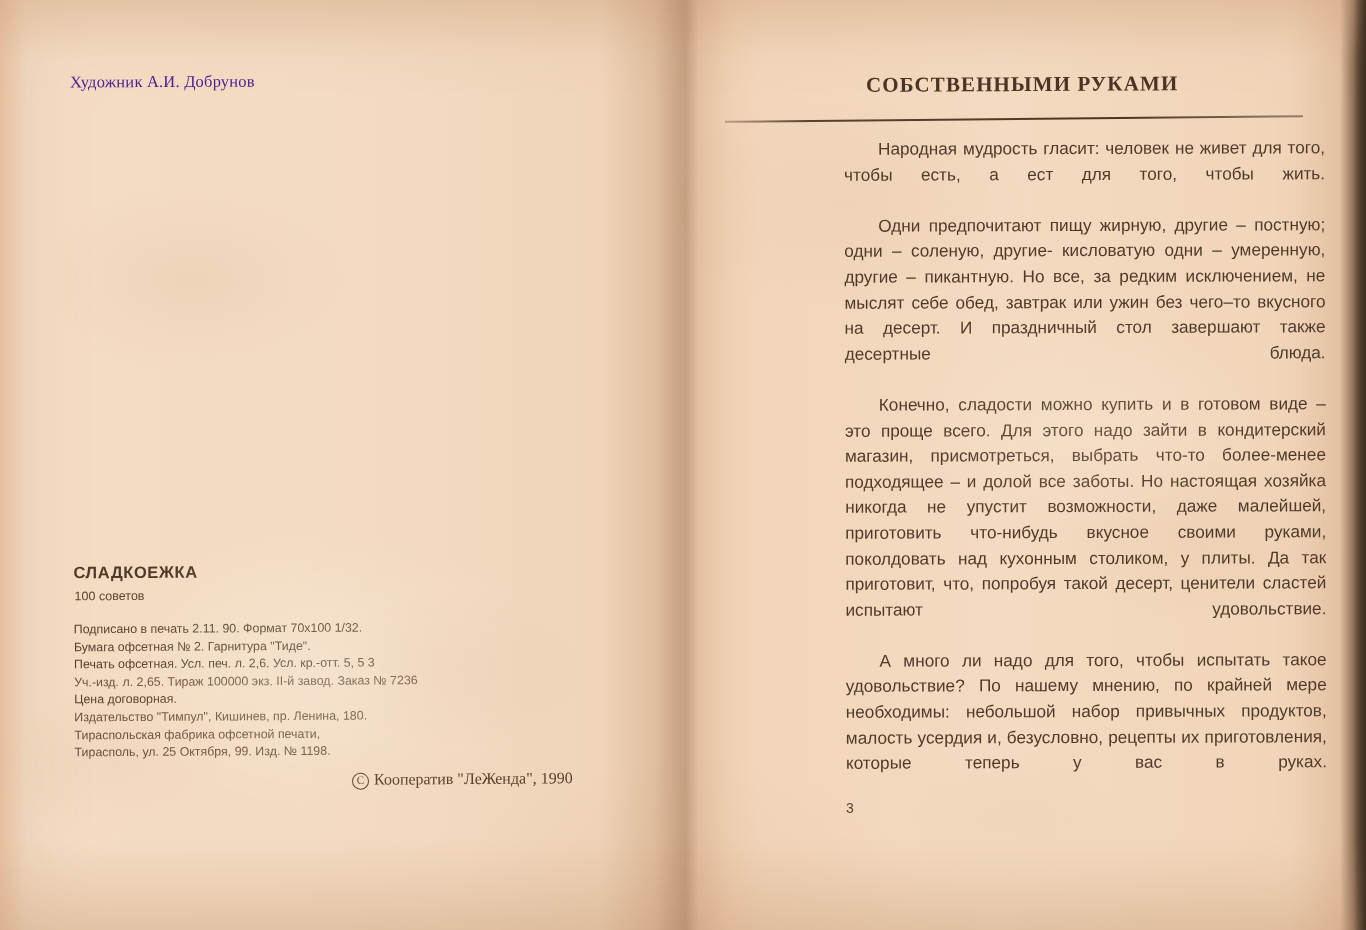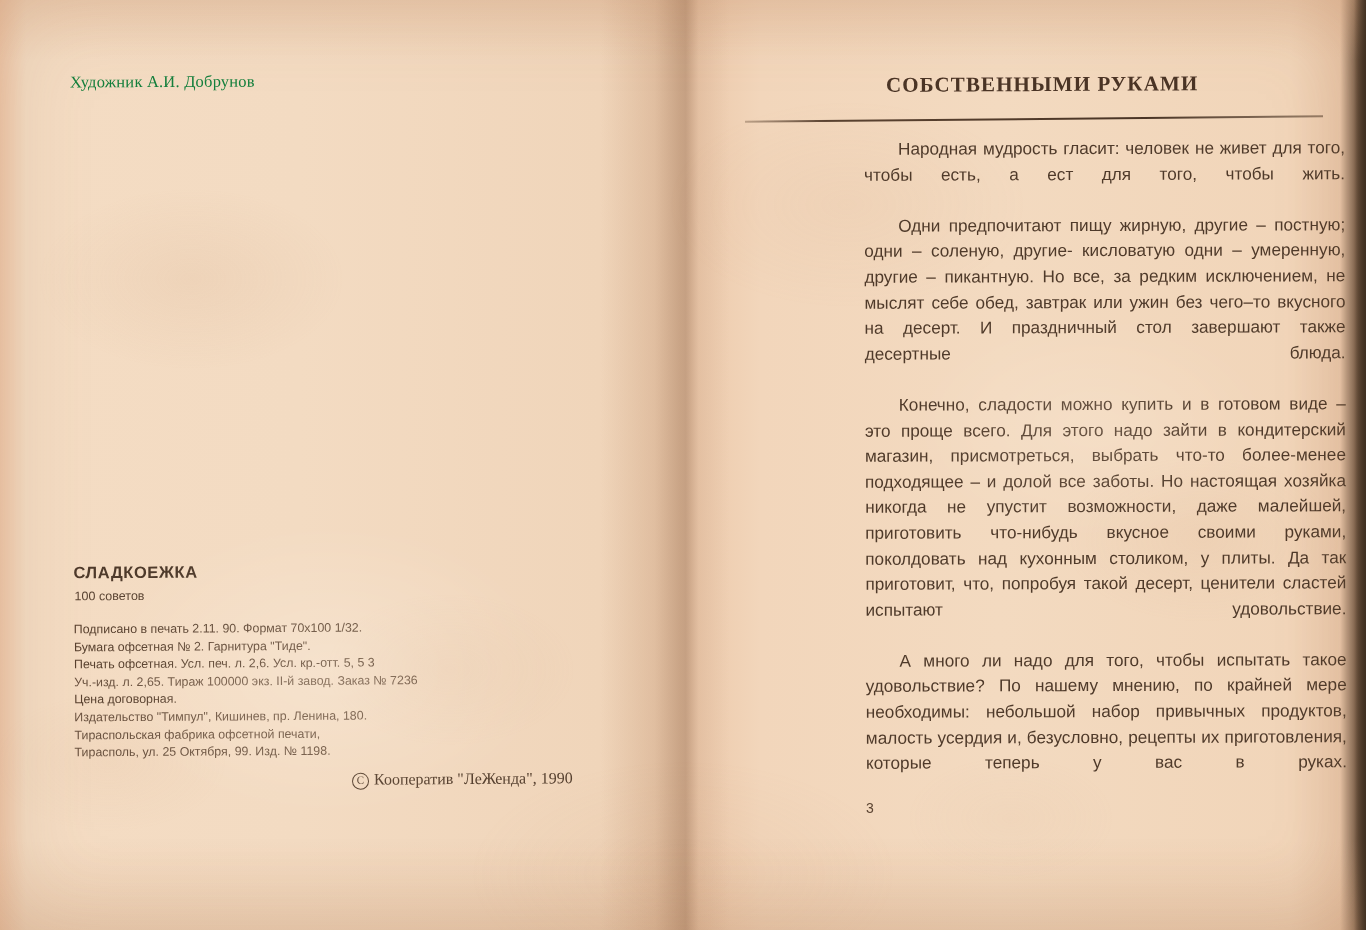--- a/index.html
+++ b/index.html
@@ -74,30 +74,30 @@
     background: linear-gradient(90deg, rgba(90,68,50,0.0), rgba(62,46,32,0.92));
   }
 
   
   .page {
     position: absolute;
     top: 0;
     height: 930px;
   }
   .page-left  { left: 0;    width: 690px; }
-  .page-right { left: 690px; width: 676px; }
+  .page-right { left: 670px; width: 676px; }
 
   
   .artist-credit {
     position: absolute;
     left: 70px;
     top: 72px;
     font-size: 16.5px;
     letter-spacing: .2px;
-    color: #15803d;
+    color: #4c1d95;
     font-family: "Liberation Serif", serif;
     transform: rotate(-0.25deg);
   }
 
   .imprint-block {
     position: absolute;
     left: 74px;
     top: 562px;
     width: 440px;
     transform: rotate(-0.35deg);

